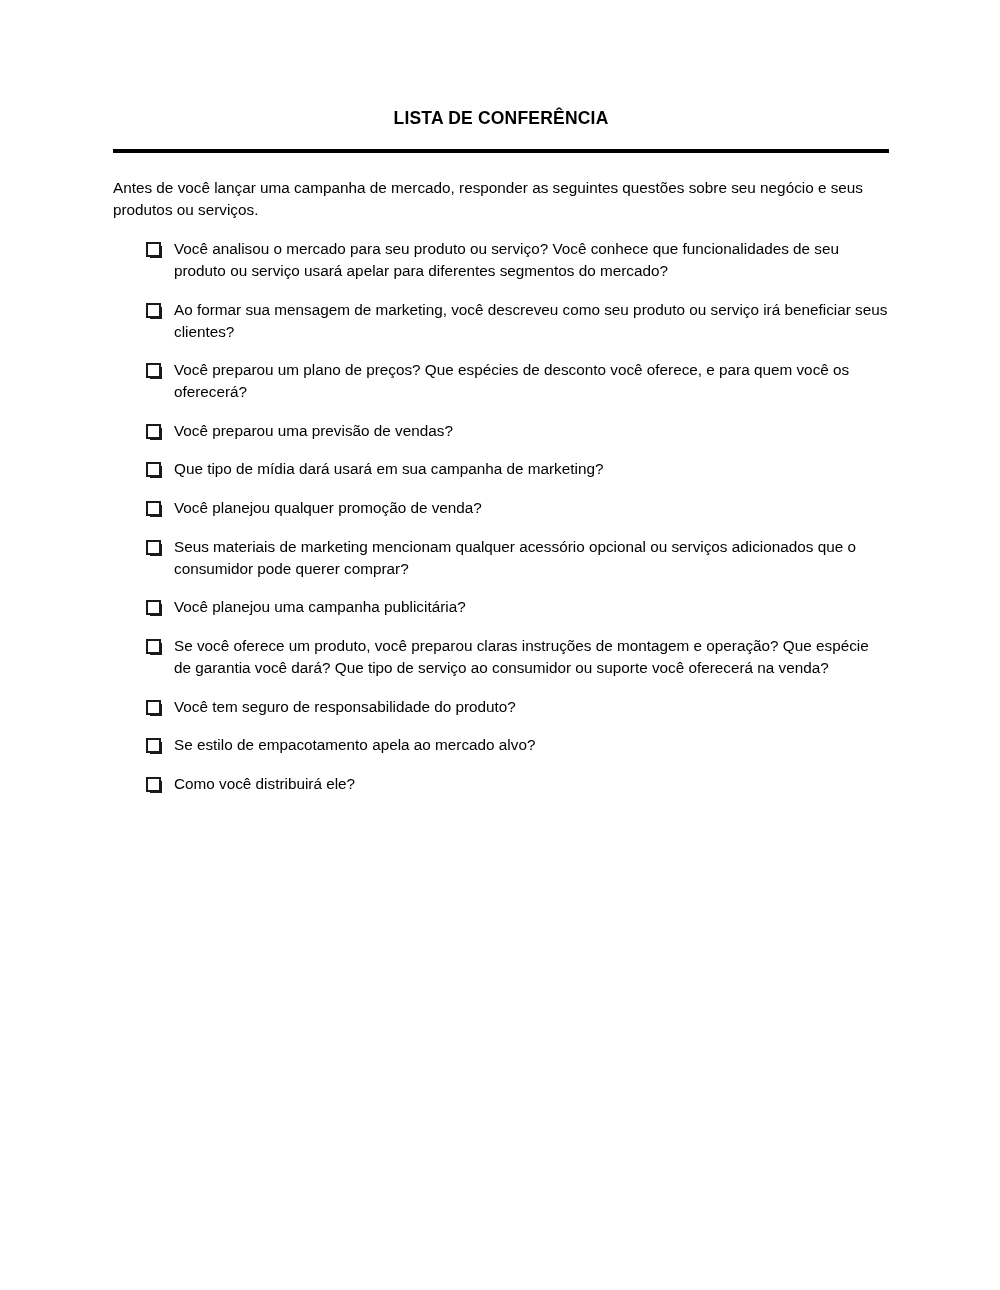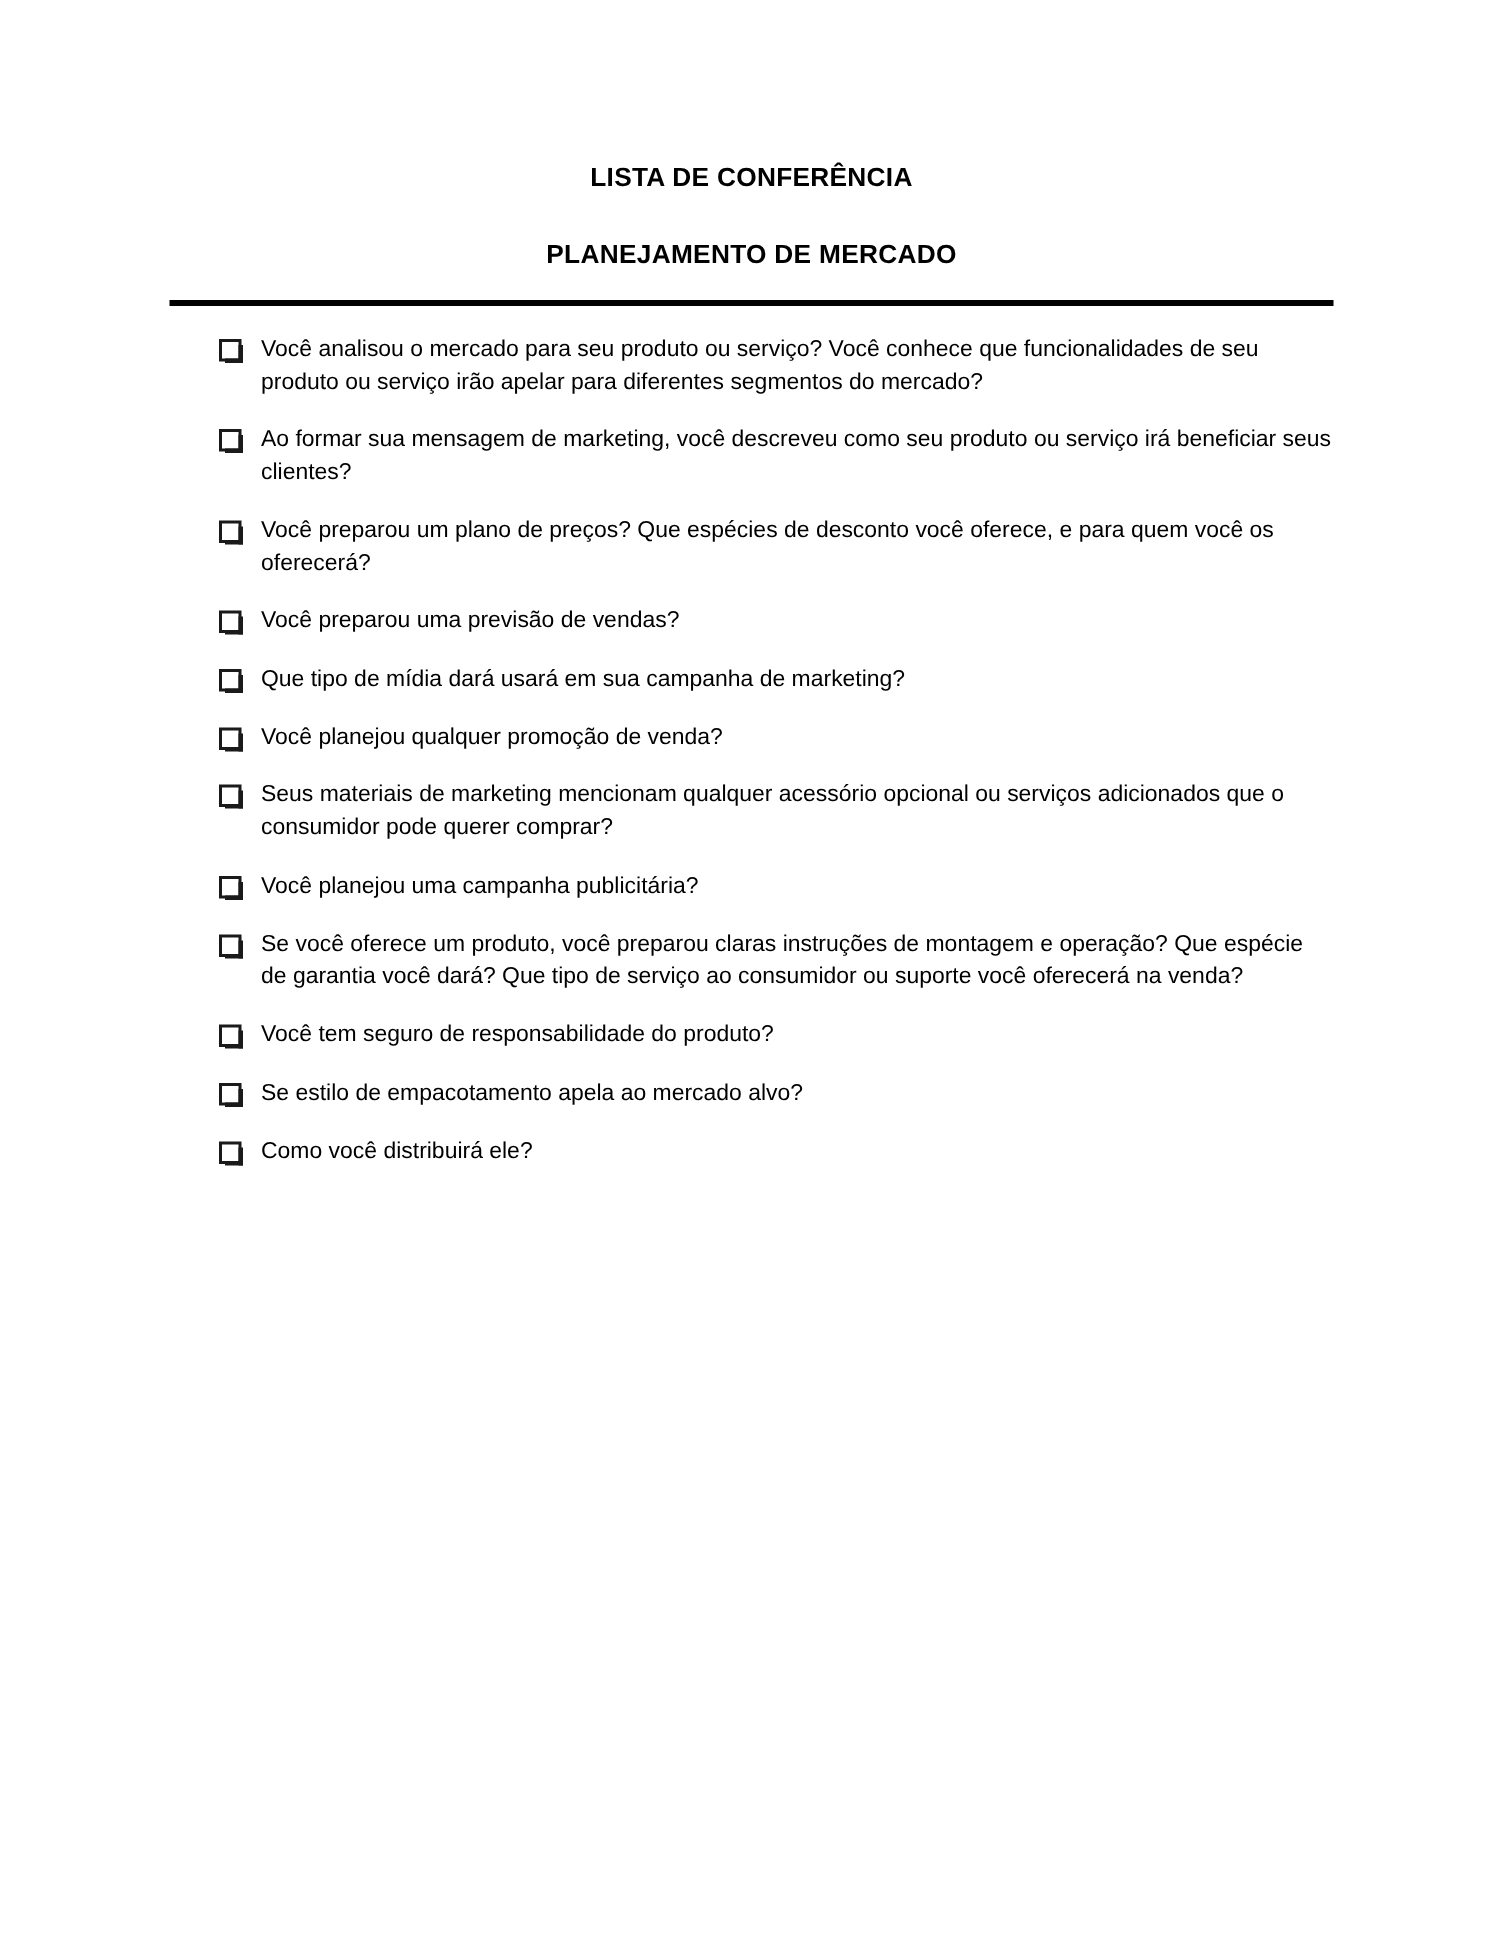--- a/index.html
+++ b/index.html
@@ -98,31 +98,31 @@
   }
 </style>
 </head>
 <body>
 
 <div class="page">
   <div class="doc-body">
 
     <div class="title-block">
       <div class="title-main">LISTA DE CONFERÊNCIA</div>
-      <div class="title-sub">PLANEJAMENTO DE MERCADO</div>
     </div>
 
     <div class="rule"></div>
 
+    <p class="intro">Antes de você lançar uma campanha de mercado, responder as seguintes questões sobre seu negócio e seus produtos ou serviços.</p>
 
     <ul class="checklist">
 
       <li class="item">
         <span class="checkbox"></span>
-        <span class="item-text">Você analisou o mercado para seu produto ou serviço? Você conhece que funcionalidades de seu produto ou serviço irão apelar para diferentes segmentos do mercado?</span>
+        <span class="item-text">Você analisou o mercado para seu produto ou serviço? Você conhece que funcionalidades de seu produto ou serviço usará apelar para diferentes segmentos do mercado?</span>
       </li>
 
       <li class="item">
         <span class="checkbox"></span>
         <span class="item-text">Ao formar sua mensagem de marketing, você descreveu como seu produto ou serviço irá beneficiar seus clientes?</span>
       </li>
 
       <li class="item">
         <span class="checkbox"></span>
         <span class="item-text">Você preparou um plano de preços? Que espécies de desconto você oferece, e para quem você os oferecerá?</span>

